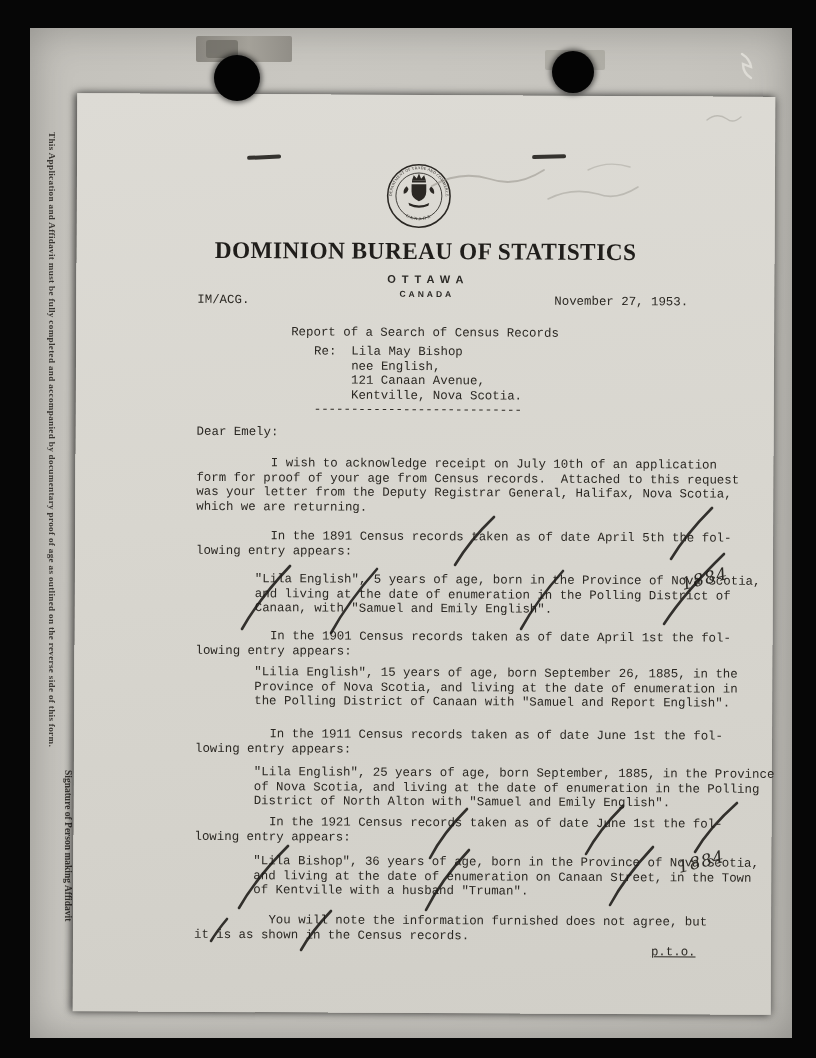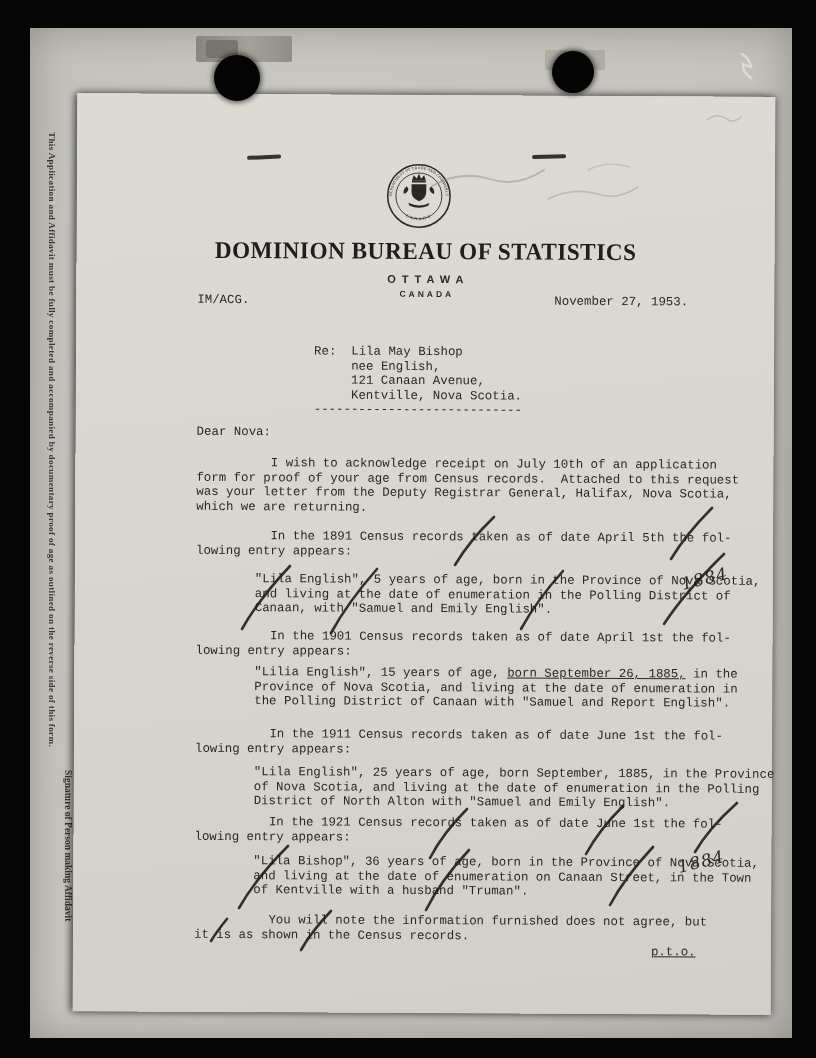--- a/index.html
+++ b/index.html
@@ -9,21 +9,21 @@
   .backing{position:absolute;left:30px;top:28px;width:762px;height:1010px;
            background:linear-gradient(100deg,#c3c1bb 0%,#c9c7c1 30%,#c6c4be 70%,#bdbbb5 100%);
            box-shadow:inset 0 0 40px rgba(0,0,0,.25);}
   
   .letter{position:absolute;left:75px;top:95px;width:698px;height:918px;
           background:linear-gradient(175deg,#dddbd5 0%,#d8d6cf 45%,#d1cfc8 100%);
           box-shadow:0 0 10px rgba(0,0,0,.55), -3px 0 6px rgba(0,0,0,.35);
           transform:rotate(.3deg);}
   .tw{position:absolute;font-family:"Liberation Mono","DejaVu Sans Mono",monospace;
       font-size:12.4px;line-height:14.6px;white-space:pre;color:#2b2823;}
-  .tw .u{text-decoration:underline;}
+  .tw .u{}
   .center{left:0;right:0;text-align:center;}
   .lh-title{position:absolute;font-family:"Liberation Serif",serif;font-weight:700;
             font-size:24px;letter-spacing:.5px;color:#201e1b;transform:scaleX(.97);}
   .lh-city{position:absolute;font-family:"Liberation Sans",sans-serif;font-weight:700;
            font-size:11px;letter-spacing:6px;color:#2a2825;text-indent:6px;}
   .lh-country{position:absolute;font-family:"Liberation Sans",sans-serif;font-weight:700;
               font-size:8.5px;letter-spacing:3px;color:#2a2825;text-indent:3px;}
   .handnote{position:absolute;font-family:"DejaVu Serif",serif;font-style:italic;
             font-size:17px;color:#2c2a25;transform:rotate(-14deg);letter-spacing:1px;}
   
@@ -91,28 +91,29 @@
       </g>
     </svg>
 
     <div class="lh-title center" style="top:143px;">DOMINION BUREAU OF STATISTICS</div>
     <div class="lh-city center" style="top:178px;">OTTAWA</div>
     <div class="lh-country center" style="top:194px;">CANADA</div>
 
     <div class="tw" style="left:121px;top:199px;">IM/ACG.</div>
     <div class="tw" style="left:478px;top:199px;">November 27, 1953.</div>
 
+    <div class="tw" style="left:215px;top:231px;">Report of a Search of Census Records</div>
 
     <div class="tw" style="left:238px;top:250px;">Re:  Lila May Bishop
      nee English,
      121 Canaan Avenue,
      Kentville, Nova Scotia.
 ----------------------------</div>
 
-    <div class="tw" style="left:121px;top:331px;">Dear Nova:</div>
+    <div class="tw" style="left:121px;top:331px;">Dear Emely:</div>
 
     <div class="tw" style="left:121px;top:362px;">          I wish to acknowledge receipt on July 10th of an application
 form for proof of your age from Census records.  Attached to this request
 was your letter from the Deputy Registrar General, Halifax, Nova Scotia,
 which we are returning.</div>
 
     <div class="tw" style="left:121px;top:435px;">          In the 1891 Census records taken as of date April 5th the fol-
 lowing entry appears:</div>
     <div class="tw" style="left:180px;top:478px;">"Lila English", 5 years of age, born in the Province of Nova Scotia,
 and living at the date of enumeration in the Polling District of

